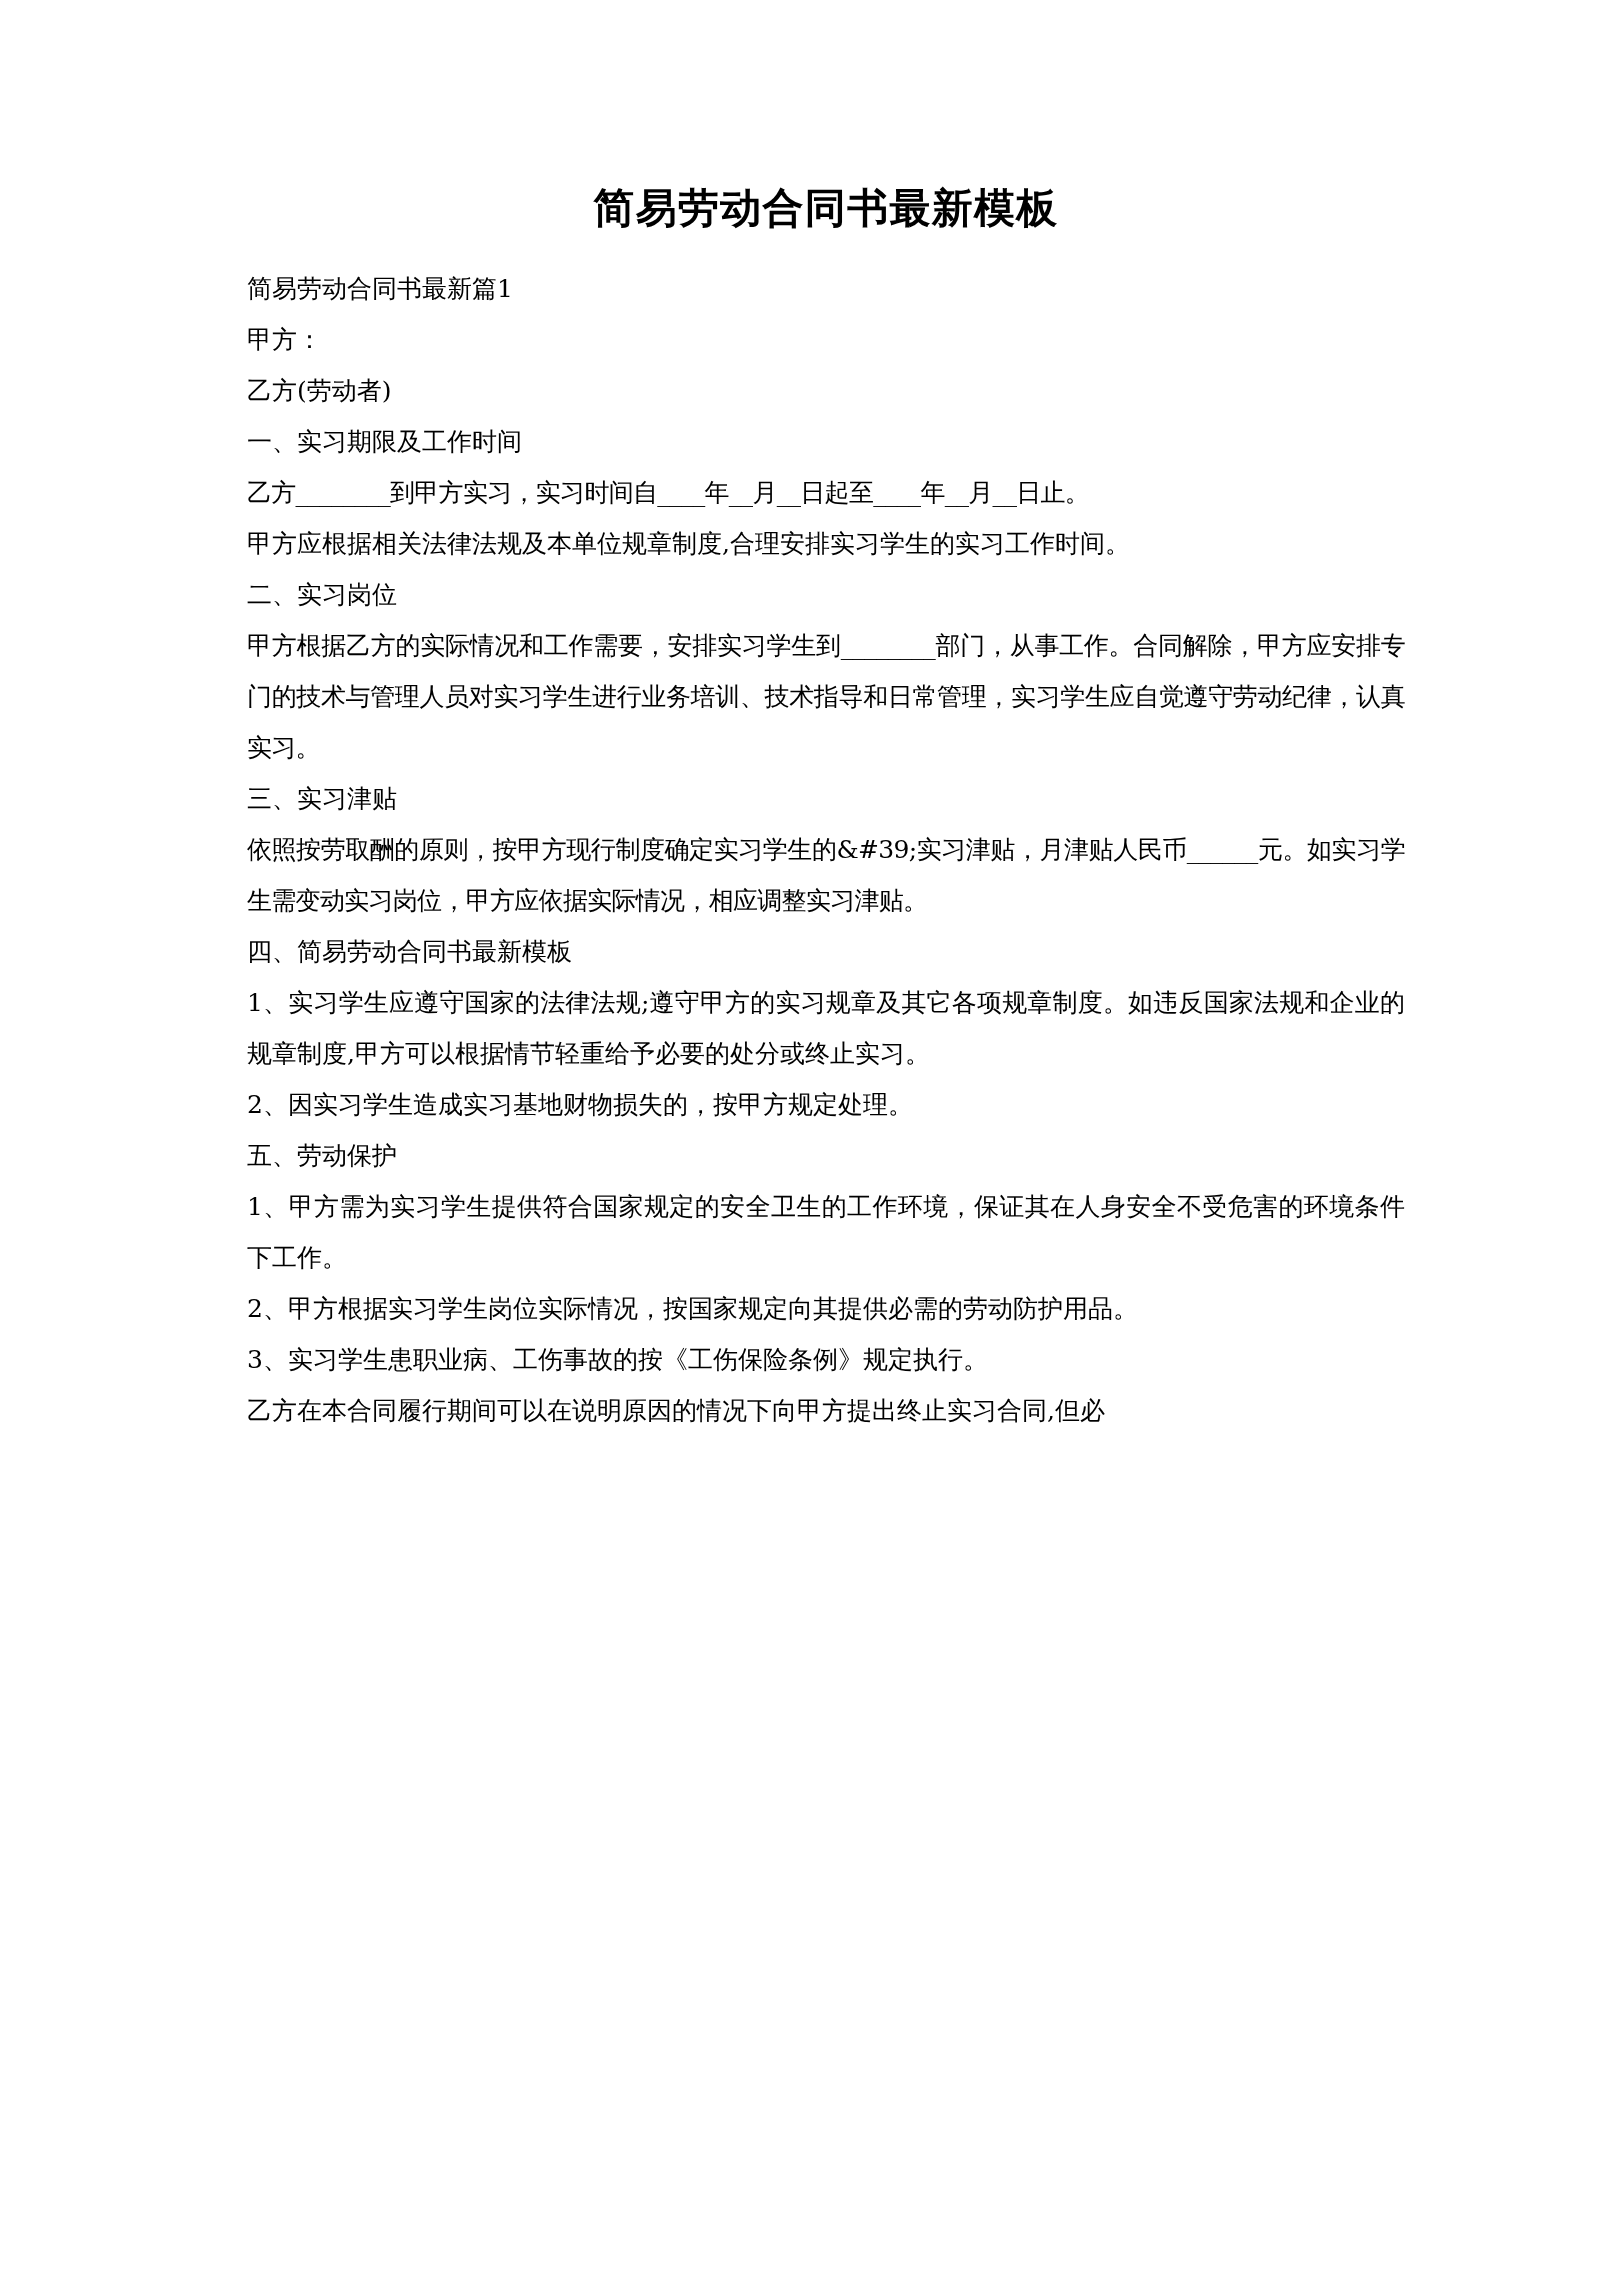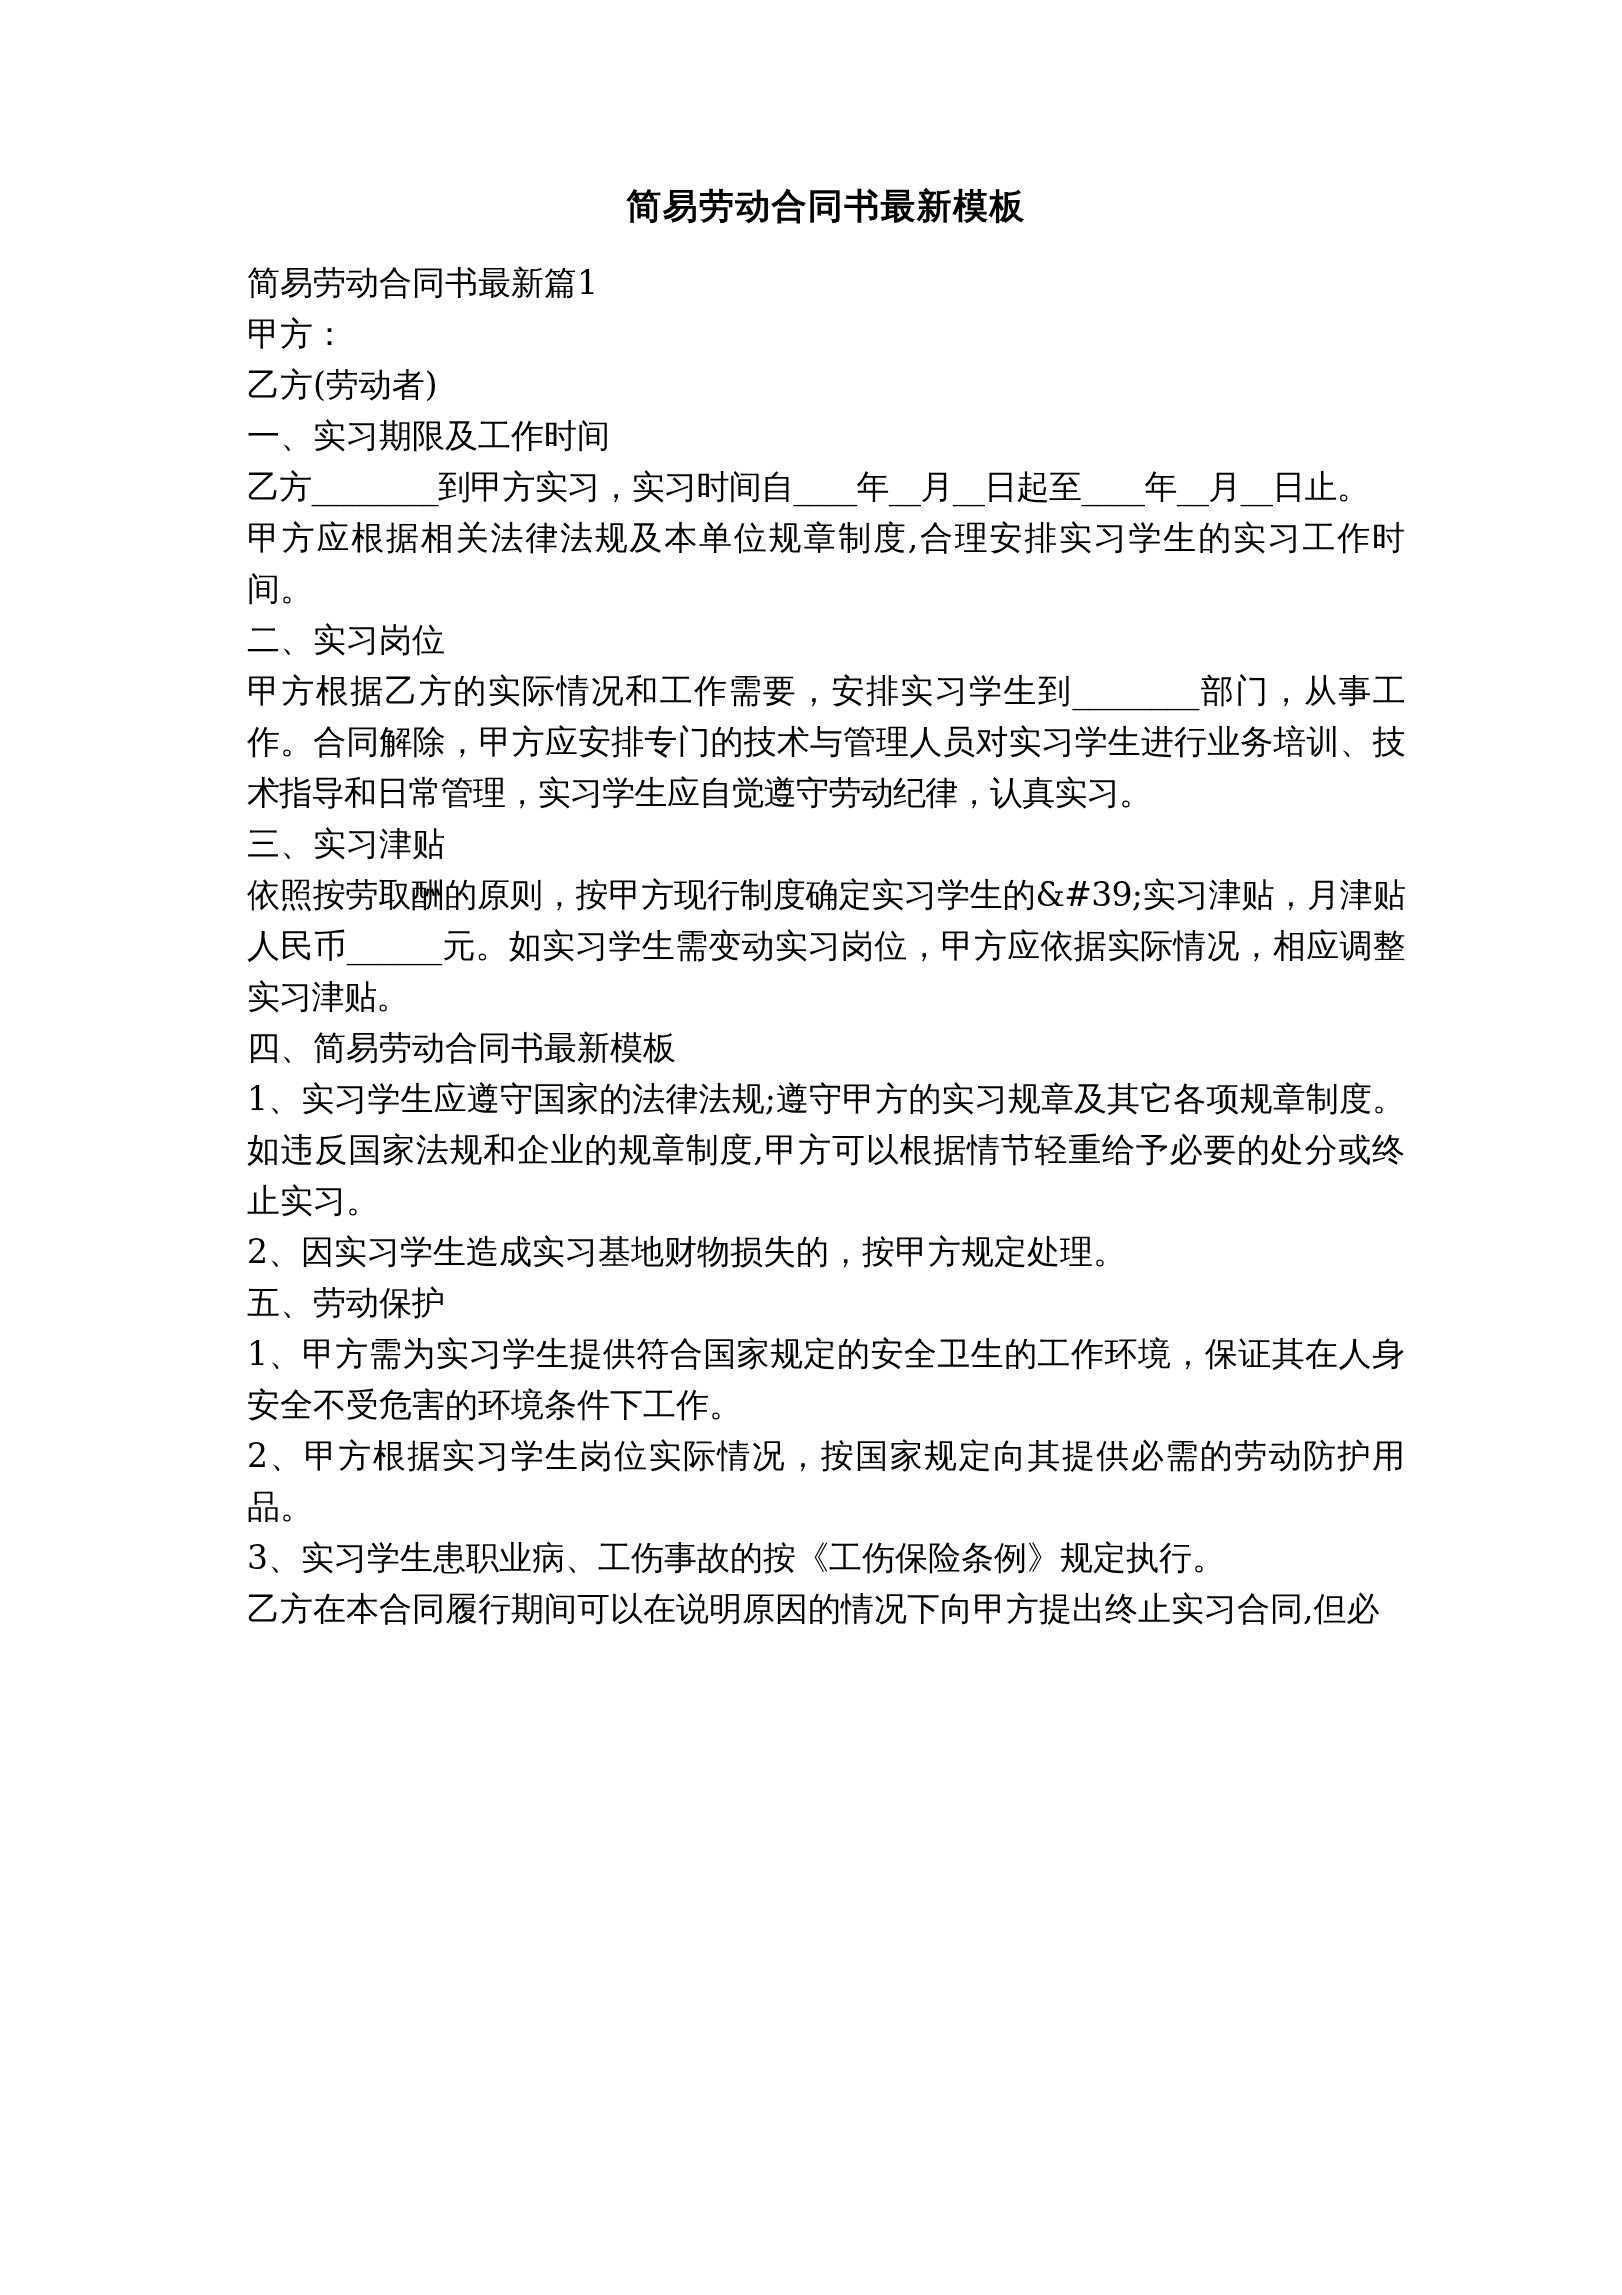--- a/index.html
+++ b/index.html
@@ -26,39 +26,39 @@
   #doc {
     position: absolute;
     left: 247px;
     top: 0;
     width: 1158px;
   }
 
   
   .doc-title {
     text-align: center;
-    font-size: 35px;
+    font-size: 41px;
     font-weight: bold;
     line-height: 1;
     letter-spacing: 1.3px;
     margin: 0;
     padding-top: 188px;
     padding-bottom: 0;
     font-family: "DejaVu Serif", "Liberation Serif", serif;
     white-space: nowrap;
   }
 
   
   .title-gap {
     height: 34px;
   }
 
   
   .para {
-    font-size: 33px;
+    font-size: 25px;
     line-height: 51px;
     margin: 0;
     text-align: justify;
     text-justify: inter-ideograph;
     word-break: break-all;
     font-family: "DejaVu Serif", "Liberation Serif", serif;
   }
 
   
   .blank {

